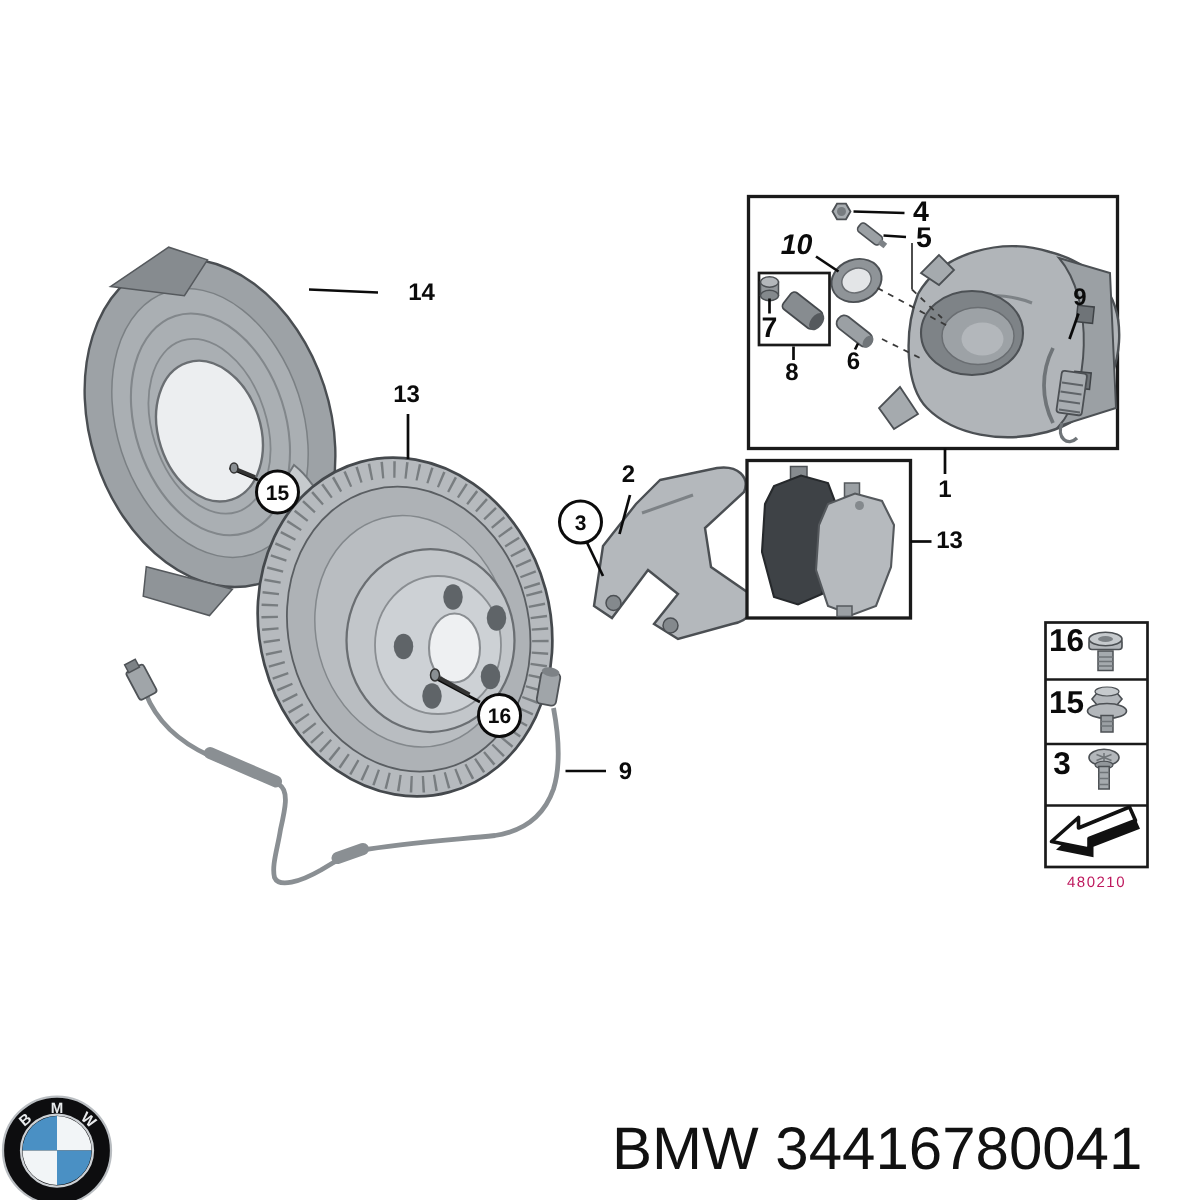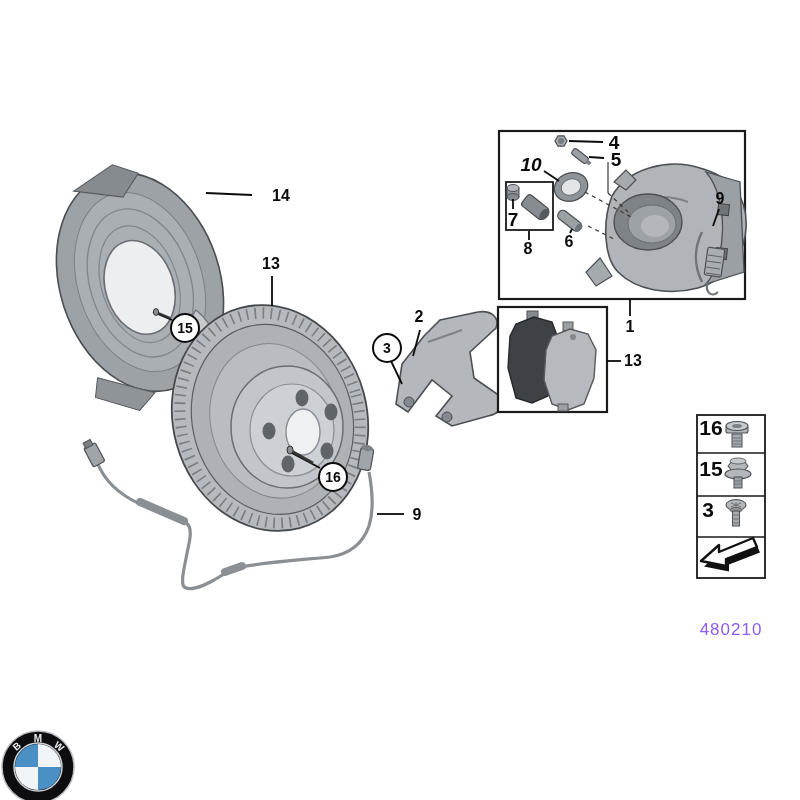--- a/index.html
+++ b/index.html
@@ -6,21 +6,21 @@
   #stage{position:relative;width:800px;height:800px;background:#fff;overflow:hidden;
          font-family:"Liberation Sans",sans-serif;}
   #art{position:absolute;left:0;top:0;}
   .label{position:absolute;transform:translate(-50%,-50%);font-weight:bold;font-size:16px;
          color:#0b0b0b;line-height:1;white-space:nowrap;}
   .label.sm{font-size:19px;}
   .circled{position:absolute;transform:translate(-50%,-50%);width:26px;height:26px;
            border:2px solid #0b0b0b;border-radius:50%;background:#fff;display:flex;
            align-items:center;justify-content:center;font-weight:bold;font-size:14px;color:#0b0b0b;}
   .legend-num{position:absolute;transform:translate(-50%,-50%);font-weight:bold;font-size:21px;color:#0b0b0b;}
-  .drawing-no{position:absolute;transform:translate(-50%,-50%);font-size:17px;color:#8b5cf6;letter-spacing:1px;margin-top:41px;}
+  .drawing-no{position:absolute;transform:translate(-50%,-50%);font-size:10px;color:#be185d;letter-spacing:1px;}
   .footer-title{position:absolute;left:408px;top:744px;font-size:40px;color:#111;letter-spacing:0;}
 </style>
 </head>
 <body>
 
 <div id="stage">
 
 <svg id="art" width="800" height="800" viewBox="0 0 800 800">
 
   <g>
@@ -250,13 +250,14 @@
 
   <div class="circled" style="left:387px;top:348px;">3</div>
   <div class="circled" style="left:185px;top:328px;">15</div>
   <div class="circled" style="left:333px;top:477px;">16</div>
 
   <div class="legend-num" style="left:711px;top:428px;">16</div>
   <div class="legend-num" style="left:711px;top:469px;">15</div>
   <div class="legend-num" style="left:708px;top:510px;">3</div>
   <div class="drawing-no" style="left:731px;top:589px;">480210</div>
 
+  <div class="footer-title">BMW 34416780041</div>
 </div>
 
 </body></html>

